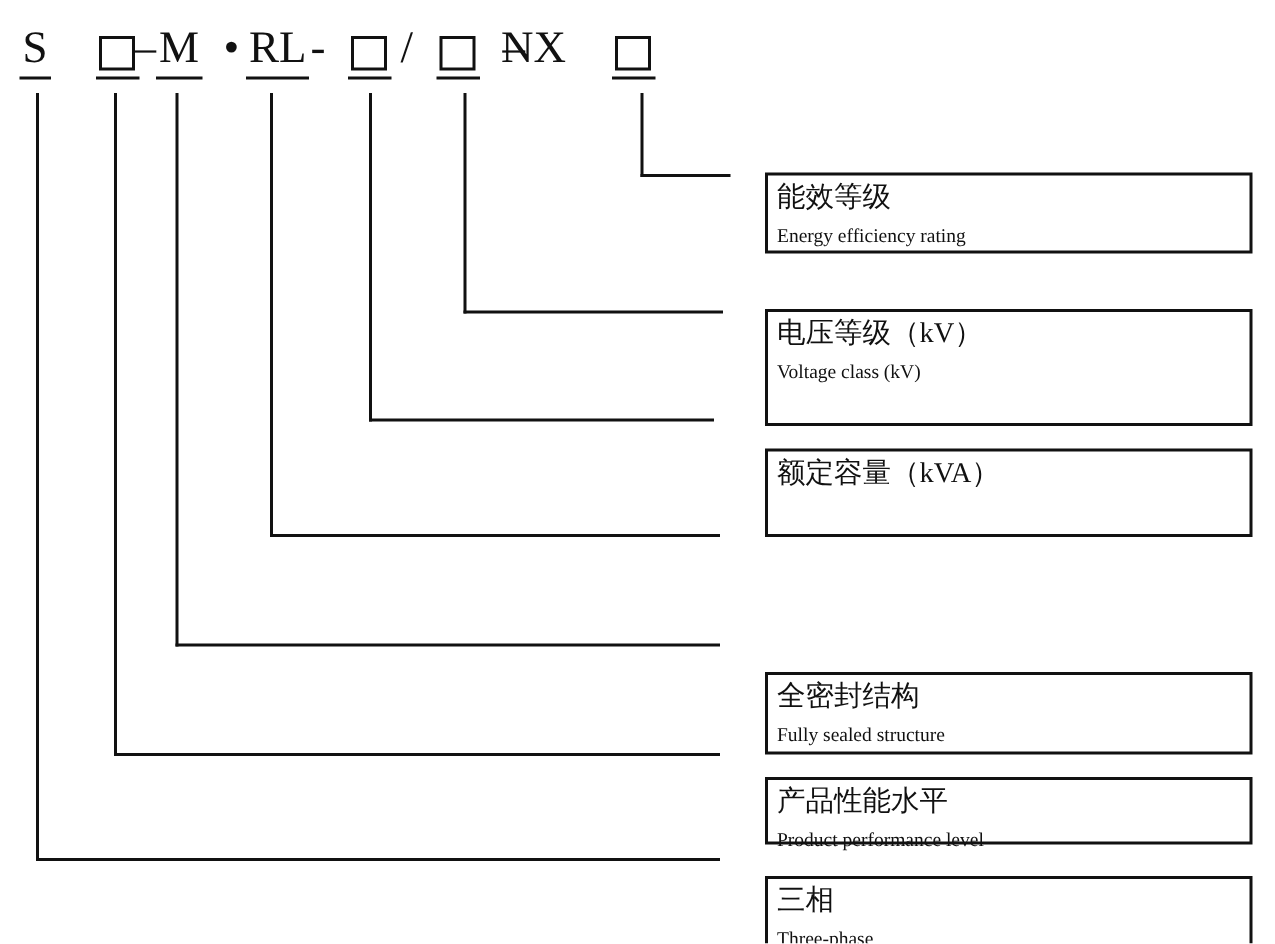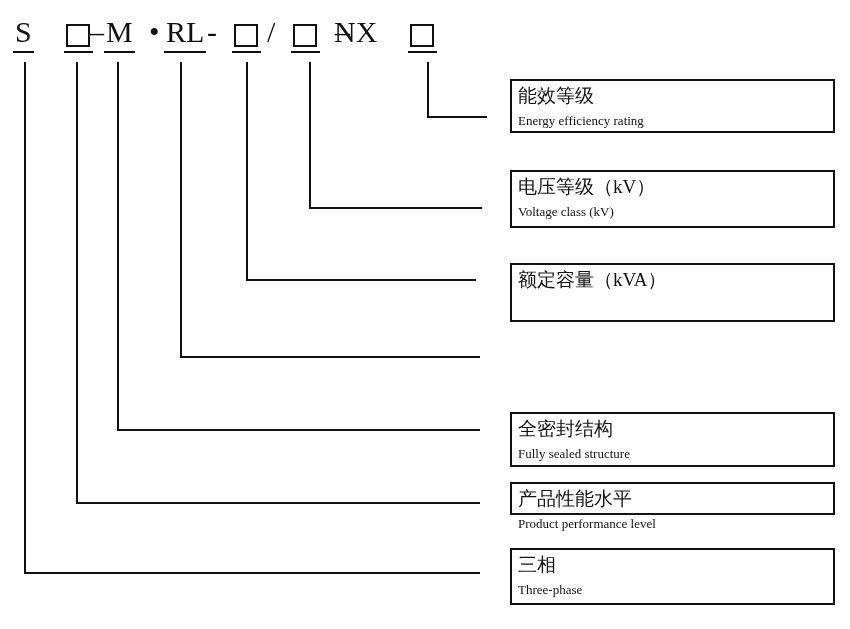--- a/index.html
+++ b/index.html
@@ -58,20 +58,21 @@
   
   .label-box {
     position: absolute;
     left: 510px;
     width: 325px;
     border: 2px solid #111111;
     box-sizing: border-box;
     background: #ffffff;
     padding: 2px 6px 0 6px;
     overflow: visible;
+    margin-top: 36px;
   }
   .label-zh {
     font-size: 19px;
     line-height: 25px;
     white-space: nowrap;
   }
   .label-en {
     font-size: 13px;
     line-height: 25px;
     white-space: nowrap;
@@ -129,36 +130,36 @@
   <div class="hline" style="left:309px; top:207px; width:173px"></div>
 
   <div class="vline" style="left:427px; top:62px; height:56px"></div>
   <div class="hline" style="left:427px; top:116px; width:60px"></div>
 
   <div class="label-box" style="top:79px;  height:54px">
     <div class="label-zh">能效等级</div>
     <div class="label-en">Energy efficiency rating</div>
   </div>
 
-  <div class="label-box" style="top:170px; height:58px">
+  <div class="label-box" style="top:170px; height:78px">
     <div class="label-zh">电压等级（kV）</div>
     <div class="label-en">Voltage class (kV)</div>
   </div>
 
   <div class="label-box" style="top:263px; height:59px">
     <div class="label-zh">额定容量（kVA）</div>
   </div>
 
 
   <div class="label-box" style="top:412px; height:55px">
     <div class="label-zh">全密封结构</div>
     <div class="label-en">Fully sealed structure</div>
   </div>
 
-  <div class="label-box" style="top:482px; height:33px">
+  <div class="label-box" style="top:482px; height:45px">
     <div class="label-zh">产品性能水平</div>
     <div class="label-en">Product performance level</div>
   </div>
 
   <div class="label-box" style="top:548px; height:57px">
     <div class="label-zh">三相</div>
     <div class="label-en">Three-phase</div>
   </div>
 
 </div>

